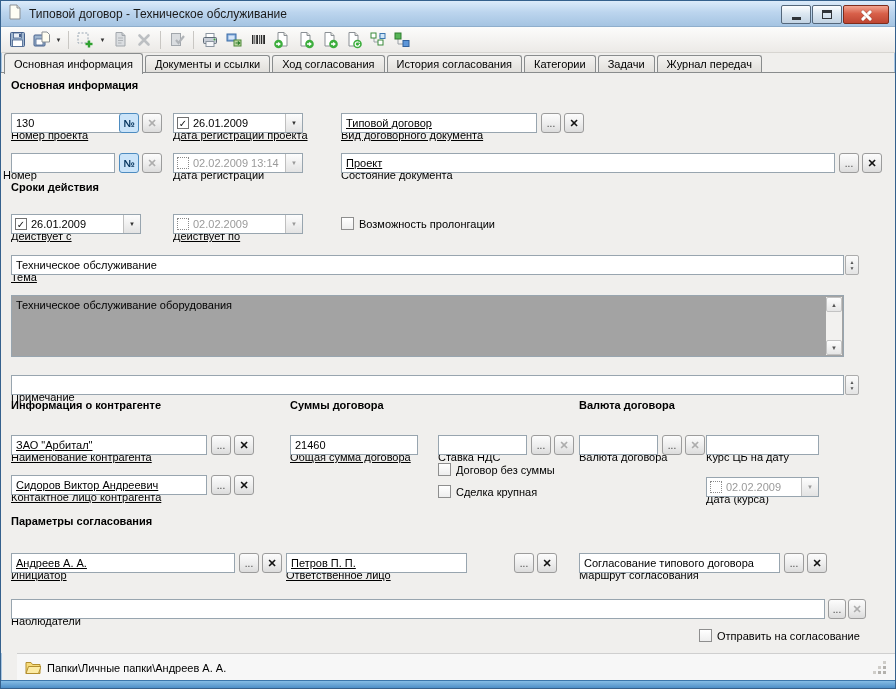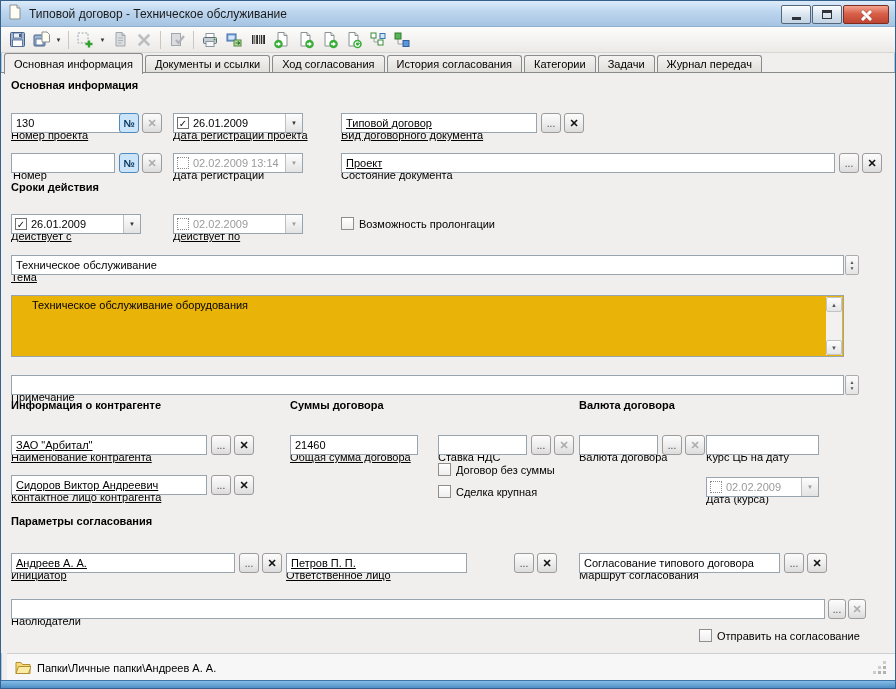--- a/index.html
+++ b/index.html
@@ -108,36 +108,36 @@
   .cbrow{ position:absolute; display:flex; align-items:center; gap:5px; font-size:11px; color:#000; }
   .cbrow .cbx{ width:13px; height:13px; border:1px solid #8E8E8E; background:linear-gradient(#FFF,#EEE); flex:0 0 auto; }
 
   .spin{
     position:absolute; width:14px; height:20px; border:1px solid #ACACAC; border-radius:2px;
     background:linear-gradient(#FBFBFB,#E4E4E4);
     display:flex; flex-direction:column; align-items:center; justify-content:space-between;
     font-size:5px; color:#555; padding:3px 0;
   }
   .ta{
-    position:absolute; background:#eab308; border:1px solid #98A5AF;
-    font-size:11px; color:#000; padding:3px 22px 3px 20px;
+    position:absolute; background:#a3a3a3; border:1px solid #98A5AF;
+    font-size:11px; color:#000; padding:3px 22px 3px 4px;
   }
   .sb{
     position:absolute; top:1px; bottom:1px; right:1px; width:16px; background:#F2F1EF;
     display:flex; flex-direction:column; justify-content:space-between;
   }
   .sb-btn{
     height:15px; border:1px solid #C3C3C3; border-radius:2px;
     background:linear-gradient(#FDFDFD,#E6E6E6);
     display:flex; align-items:center; justify-content:center; font-size:6px; color:#555;
   }
 
   
   .statusbar{
-    position:absolute; left:6px; right:0; top:652px; height:29px;
+    position:absolute; left:16px; right:0; top:652px; height:29px;
     background:#F7F7F7; border-top:1px solid #CFCFCF;
     display:flex; align-items:center; gap:6px; padding:0 8px; font-size:11px; color:#000;
   }
   .grip{ margin-left:auto; position:relative; width:14px; height:14px; }
   .grip::before{
     content:''; position:absolute; right:1px; bottom:1px; width:3px; height:3px; background:#B3B1AD;
     box-shadow:-5px 0 0 #B3B1AD, 0 -5px 0 #B3B1AD, -10px 0 0 #CFCDC9, -5px -5px 0 #CFCDC9, 0 -10px 0 #CFCDC9;
   }
   .bottomstrip{
     position:absolute; left:0; right:0; bottom:0; height:8px;
@@ -338,21 +338,21 @@
         </span>
     </div>
     <div class="tf link" style="left:340px;top:40px;width:196px"><span>Типовой договор</span></div>
     <div class="btn" style="left:540px;top:40px">
         <span>...</span>
       </div>
     <div class="btn x" style="left:563px;top:40px">
         <span>✕</span>
       </div>
 
-    <div class="lbl" style="left:12px;top:66px">Номер</div>
+    <div class="lbl" style="left:2px;top:66px">Номер</div>
     <div class="lbl" style="left:172px;top:66px">Дата регистрации</div>
     <div class="lbl" style="left:340px;top:66px">Состояние документа</div>
 
     <div class="tf" style="left:10px;top:80px;width:104px"><span></span></div>
     <div class="btn numero" style="left:118px;top:80px">
         <span>№</span>
       </div>
     <div class="btn x disabled" style="left:141px;top:80px">
         <span>✕</span>
       </div>

